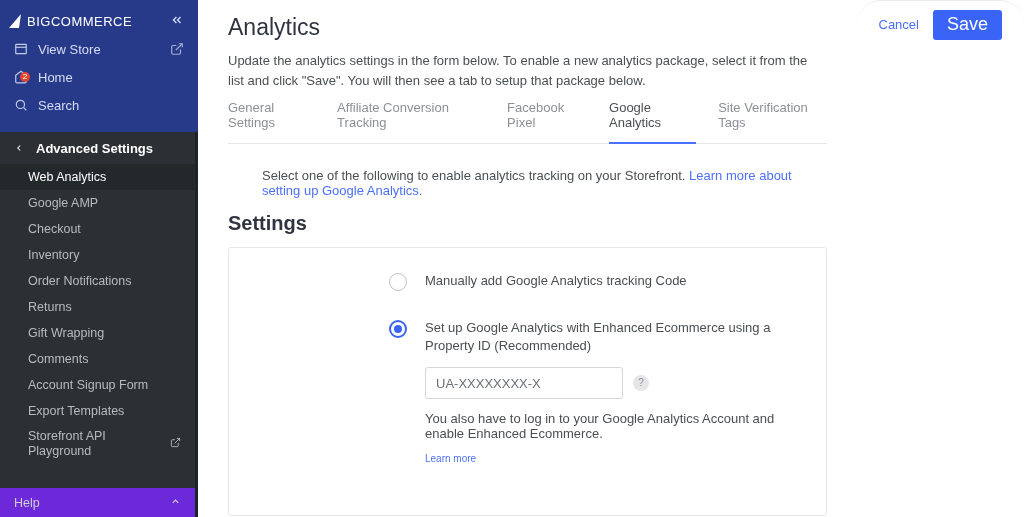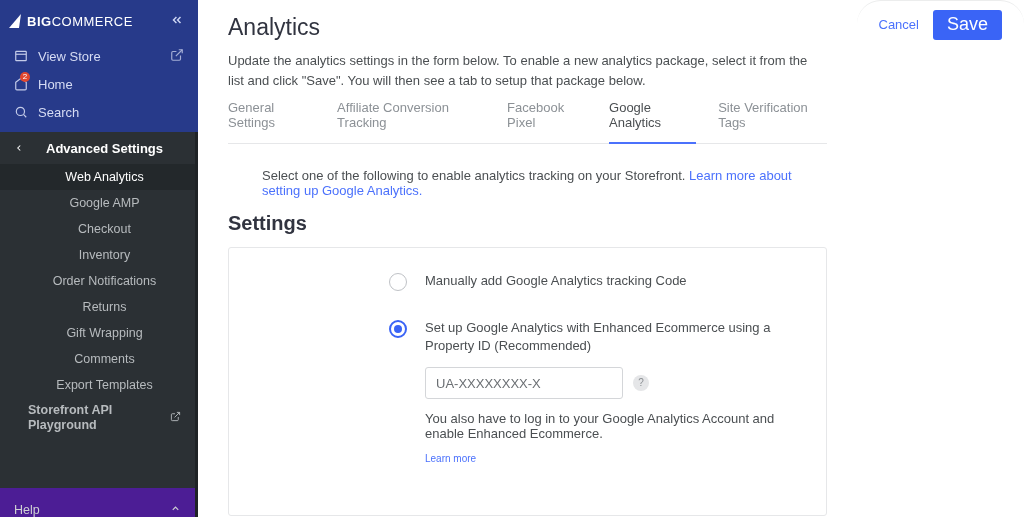--- a/index.html
+++ b/index.html
@@ -6,38 +6,38 @@
   html, body { height: 100%; font-family: -apple-system, BlinkMacSystemFont, "Segoe UI", Helvetica, Arial, sans-serif; font-size: 13px; color: #35393c; }
   body { display: flex; width: 1024px; height: 517px; overflow: hidden; background: #fff; }
 
   
   .sidebar { width: 198px; flex: 0 0 198px; display: flex; flex-direction: column; background: #273a8a; color: #cdd6f3; }
   .sidebar-top { display: flex; flex-direction: column; }
 
   .brand-row { display: flex; align-items: center; justify-content: space-between; padding: 10px 14px 10px 10px; height:42px;}
   .brand-logo { display:flex; align-items:center; gap:4px; color:#fff; font-weight:700; letter-spacing:0.5px; font-size:13px;}
   .brand-tri { width:0; height:0; border-left:10px solid transparent; border-right:0 solid transparent; border-bottom:14px solid #fff; margin-right:3px; transform: skewX(-8deg);}
-  .brand-logo b { font-weight:700; }
+  .brand-logo b { font-weight:400; }
   .collapse-btn { cursor:pointer; }
 
   .top-nav { display:flex; flex-direction:column; padding-bottom:6px;}
-  .top-item { display:flex; align-items:center; gap:10px; height:28px; padding:0 14px; color:#d6dcf4; cursor:pointer; position:relative;}
+  .top-item { display:flex; gap:10px; height:28px; padding:0 14px; color:#d6dcf4; cursor:pointer; position:relative;}
   .top-item .ext { margin-left:auto; opacity:0.8; }
   .top-item svg { width:14px; height:14px; opacity:0.9; }
   .badge { position:absolute; left:20px; top:2px; background:#e0462e; color:#fff; font-size:8px; line-height:10px; min-width:10px; height:10px; border-radius:5px; text-align:center; padding:0 2px;}
 
   .sub-panel { flex:1 1 auto; background:#2b3034; color:#cfd1d3; display:flex; flex-direction:column; overflow:hidden; border-right:3px solid #1f2326;}
-  .sub-header { display:flex; align-items:center; gap:22px; height:32px; padding:0 14px; font-weight:600; color:#fff; background:#2b3034; }
+  .sub-header { display:flex; align-items:center; gap:12px; height:32px; padding:0 14px; font-weight:600; color:#fff; background:#2b3034; }
   .sub-header svg { width:10px; height:10px; }
   .sub-list { flex:1; overflow-y:auto; }
-  .sub-item { display:flex; align-items:center; height:26px; padding:0 14px 0 28px; color:#b7bbbe; font-size:12.5px; cursor:pointer;justify-content:center;}
+  .sub-item { display:flex; align-items:center; height:26px; padding:0 14px 0 28px; color:#b7bbbe; font-size:12.5px; cursor:pointer;}
   .sub-item.active { background:#23282b; color:#fff; }
   .sub-item .ext2 { margin-left:4px; }
-  .sub-item.wrap { height:auto; padding-top:5px; padding-bottom:5px; line-height:1.2;font-weight:bold;}
-  .help-row { height:30px; display:flex; align-items:flex-end; padding:0 14px; color:#cfd1d3; font-size:12.5px; background:#4c1d95; border-top:1px solid #2b3034; cursor:pointer;}
+  .sub-item.wrap { height:auto; padding-top:5px; padding-bottom:5px; line-height:1.2;}
+  .help-row { height:30px; display:flex; align-items:center; padding:0 14px; color:#cfd1d3; font-size:12.5px; background:#6d28d9; border-top:1px solid #2b3034; cursor:pointer;}
   .help-row .chev { margin-left:auto; }
 
   
   .sub-list::-webkit-scrollbar { width:6px; }
   .sub-list::-webkit-scrollbar-thumb { background:#4a4f53; border-radius:3px;}
 
   
   .main { flex:1; display:flex; flex-direction:row; overflow:hidden; }
   .content { flex:1; overflow-y:auto; padding: 8px 30px 0 30px;}
   .page-title { font-size:23px; font-weight:400; color:#313440; margin: 6px 0 10px; }
@@ -147,20 +147,23 @@
         <div class="sub-item">
           <span>Returns</span>
         </div>
         <div class="sub-item">
           <span>Gift Wrapping</span>
         </div>
         <div class="sub-item">
           <span>Comments</span>
         </div>
         <div class="sub-item">
+          <span>Account Signup Form</span>
+        </div>
+        <div class="sub-item">
           <span>Export Templates</span>
         </div>
         <div class="sub-item wrap">
           <span>Storefront API Playground</span> 
           <span class="ext2"><svg width="11" height="11" viewBox="0 0 24 24" fill="none" stroke="currentColor" stroke-width="2">
               <path d="M18 13v6a2 2 0 0 1-2 2H5a2 2 0 0 1-2-2V8a2 2 0 0 1 2-2h6"></path>
               <polyline points="15 3 21 3 21 9"></polyline>
               <line x1="10" y1="14" x2="21" y2="3"></line>
             </svg></span>
         </div>

